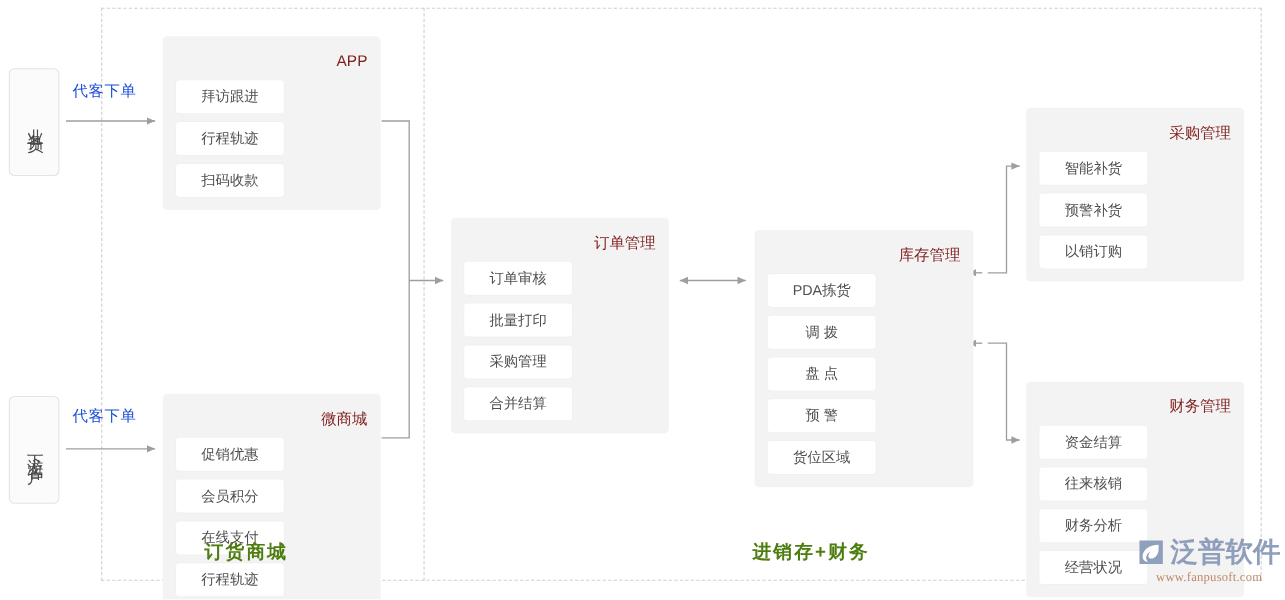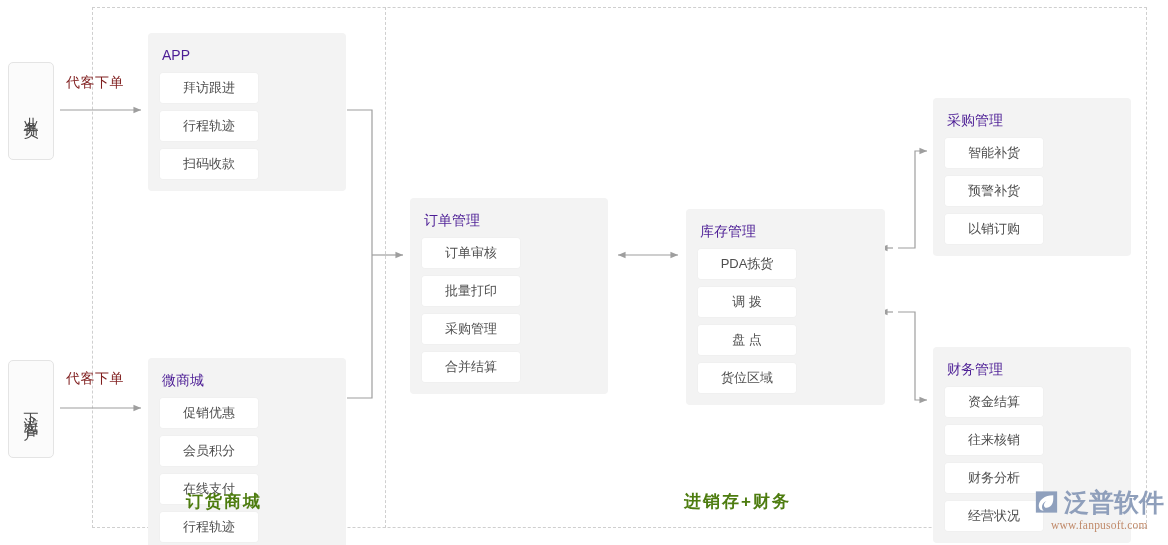--- a/index.html
+++ b/index.html
@@ -58,25 +58,26 @@
 
   
   .panel{
     position:absolute;
     background:#f3f3f3;
     border-radius:4px;
     box-sizing:border-box;
     padding:10px 12px 12px 12px;
   }
   .panel-title{
-    color:#4c1d95;
+    color:#7f1d1d;
     font-size:14px;
     line-height:20px;
     margin:2px 0 8px 2px;
     white-space:nowrap;
+    text-align:right;
   }
   .chips{
     display:flex;
     flex-wrap:wrap;
     gap:8px;
   }
   .chip{
     background:#ffffff;
     border-radius:3px;
     color:#4f4f4f;
@@ -108,21 +109,21 @@
     font-weight:bold;
     letter-spacing:2px;
     white-space:nowrap;
   }
   #caption-mall{ left:186px; top:490px; }
   #caption-erp { left:684px; top:490px; }
 
   
   .arrow-label{
     position:absolute;
-    color:#7f1d1d;
+    color:#1d4ed8;
     font-size:14px;
     letter-spacing:.5px;
     white-space:nowrap;
   }
   #label-staff-order{ left:66px; top:74px; }
   #label-cust-order { left:66px; top:370px; }
 
   
   #wires{
     position:absolute;
@@ -242,20 +243,21 @@
       <div class="chip">合并结算</div>
     </div>
   </div>
 
   <div class="panel" id="panel-stock">
     <div class="panel-title">库存管理</div>
     <div class="chips">
       <div class="chip">PDA拣货</div>
       <div class="chip">调 拨</div>
       <div class="chip">盘 点</div>
+      <div class="chip">预 警</div>
       <div class="chip">货位区域</div>
     </div>
   </div>
 
   <div class="panel" id="panel-purchase">
     <div class="panel-title">采购管理</div>
     <div class="chips">
       <div class="chip">智能补货</div>
       <div class="chip">预警补货</div>
       <div class="chip">以销订购</div>

